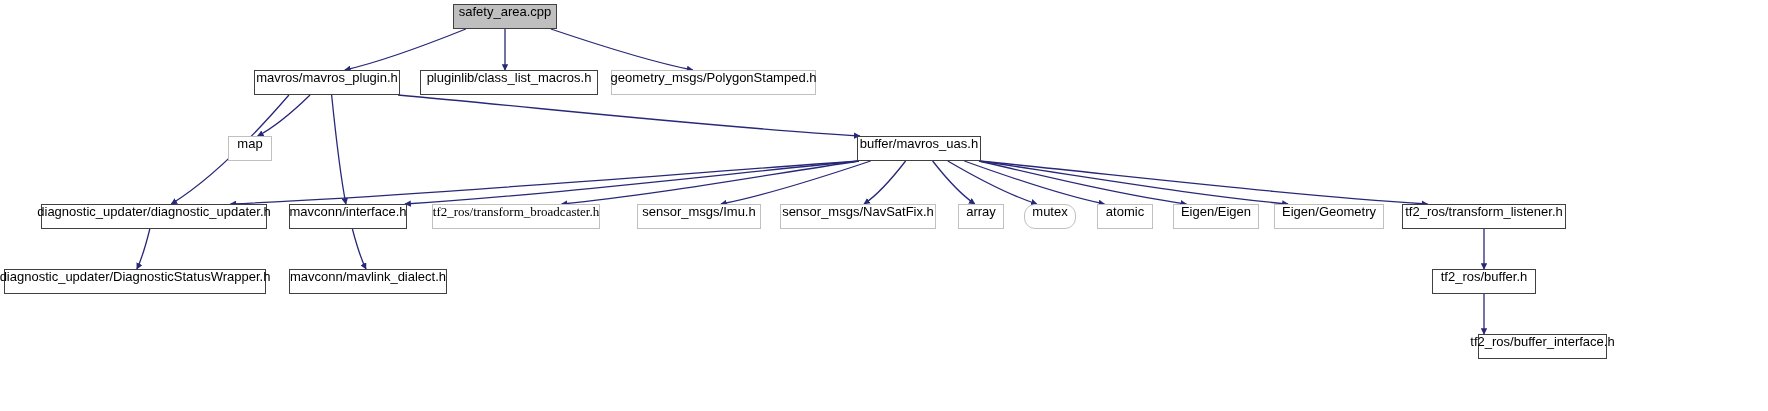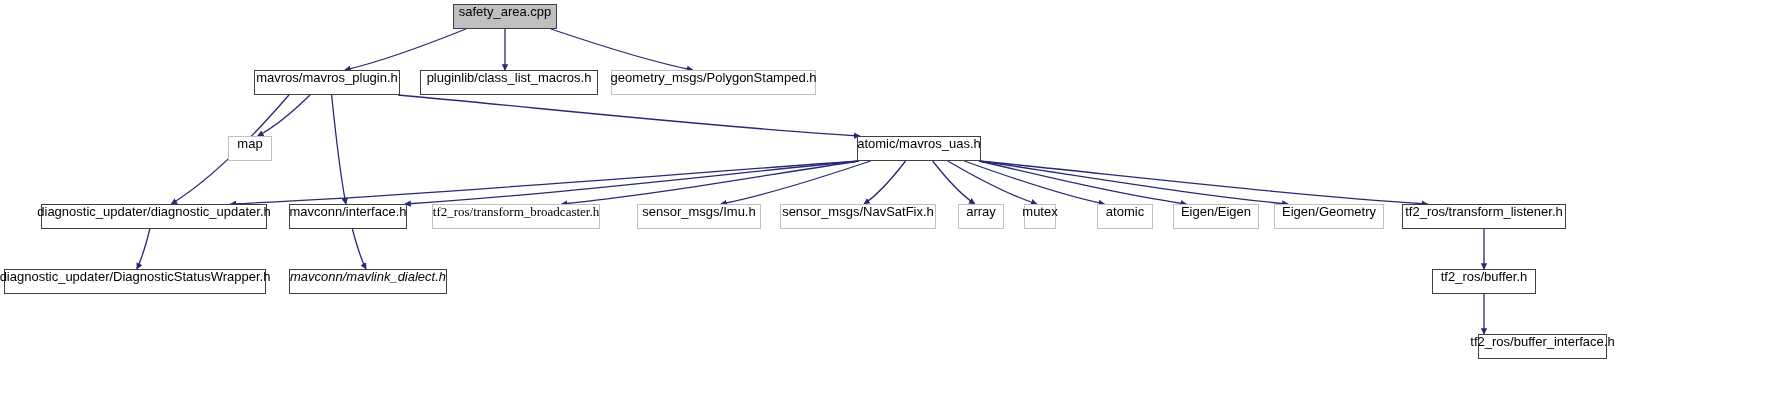--- a/index.html
+++ b/index.html
@@ -66,59 +66,59 @@
     <div class="node solid" style="left: 420px; top: 70px; width: 178px;">
       <span>pluginlib/class_list_macros.h</span>
     </div>
     <div class="node " style="left: 611px; top: 70px; width: 205px;">
       <span>geometry_msgs/PolygonStamped.h</span>
     </div>
     <div class="node " style="left: 228px; top: 136px; width: 44px;">
       <span>map</span>
     </div>
     <div class="node solid" style="left: 857px; top: 136px; width: 124px;">
-      <span>atomic/mavros_uas.h</span>
+      <span>buffer/mavros_uas.h</span>
     </div>
     <div class="node solid" style="left: 41px; top: 204px; width: 226px;">
       <span>diagnostic_updater/diagnostic_updater.h</span>
     </div>
     <div class="node solid" style="left: 289px; top: 204px; width: 118px;">
       <span>mavconn/interface.h</span>
     </div>
     <div class="node " style="left: 432px; top: 204px; width: 168px; font-family: Liberation Serif, serif;">
       <span>tf2_ros/transform_broadcaster.h</span>
     </div>
     <div class="node " style="left: 637px; top: 204px; width: 124px;">
       <span>sensor_msgs/Imu.h</span>
     </div>
     <div class="node " style="left: 780px; top: 204px; width: 156px;">
       <span>sensor_msgs/NavSatFix.h</span>
     </div>
     <div class="node " style="left: 958px; top: 204px; width: 46px;">
       <span>array</span>
     </div>
-    <div class="node " style="left: 1024px; top: 204px; width: 32px;">
+    <div class="node " style="left: 1024px; top: 204px; width: 52px; border-radius: 11px;">
       <span>mutex</span>
     </div>
     <div class="node " style="left: 1097px; top: 204px; width: 56px;">
       <span>atomic</span>
     </div>
     <div class="node " style="left: 1173px; top: 204px; width: 86px;">
       <span>Eigen/Eigen</span>
     </div>
     <div class="node " style="left: 1274px; top: 204px; width: 110px;">
       <span>Eigen/Geometry</span>
     </div>
     <div class="node solid" style="left: 1402px; top: 204px; width: 164px;">
       <span>tf2_ros/transform_listener.h</span>
     </div>
     <div class="node solid" style="left: 4px; top: 269px; width: 262px;">
       <span>diagnostic_updater/DiagnosticStatusWrapper.h</span>
     </div>
-    <div class="node solid" style="left: 289px; top: 269px; width: 158px; font-style: italic;">
+    <div class="node solid" style="left: 289px; top: 269px; width: 158px;">
       <span>mavconn/mavlink_dialect.h</span>
     </div>
     <div class="node solid" style="left: 1432px; top: 269px; width: 104px;">
       <span>tf2_ros/buffer.h</span>
     </div>
     <div class="node solid" style="left: 1478px; top: 334px; width: 129px;">
       <span>tf2_ros/buffer_interface.h</span>
     </div>
   </div>
 

